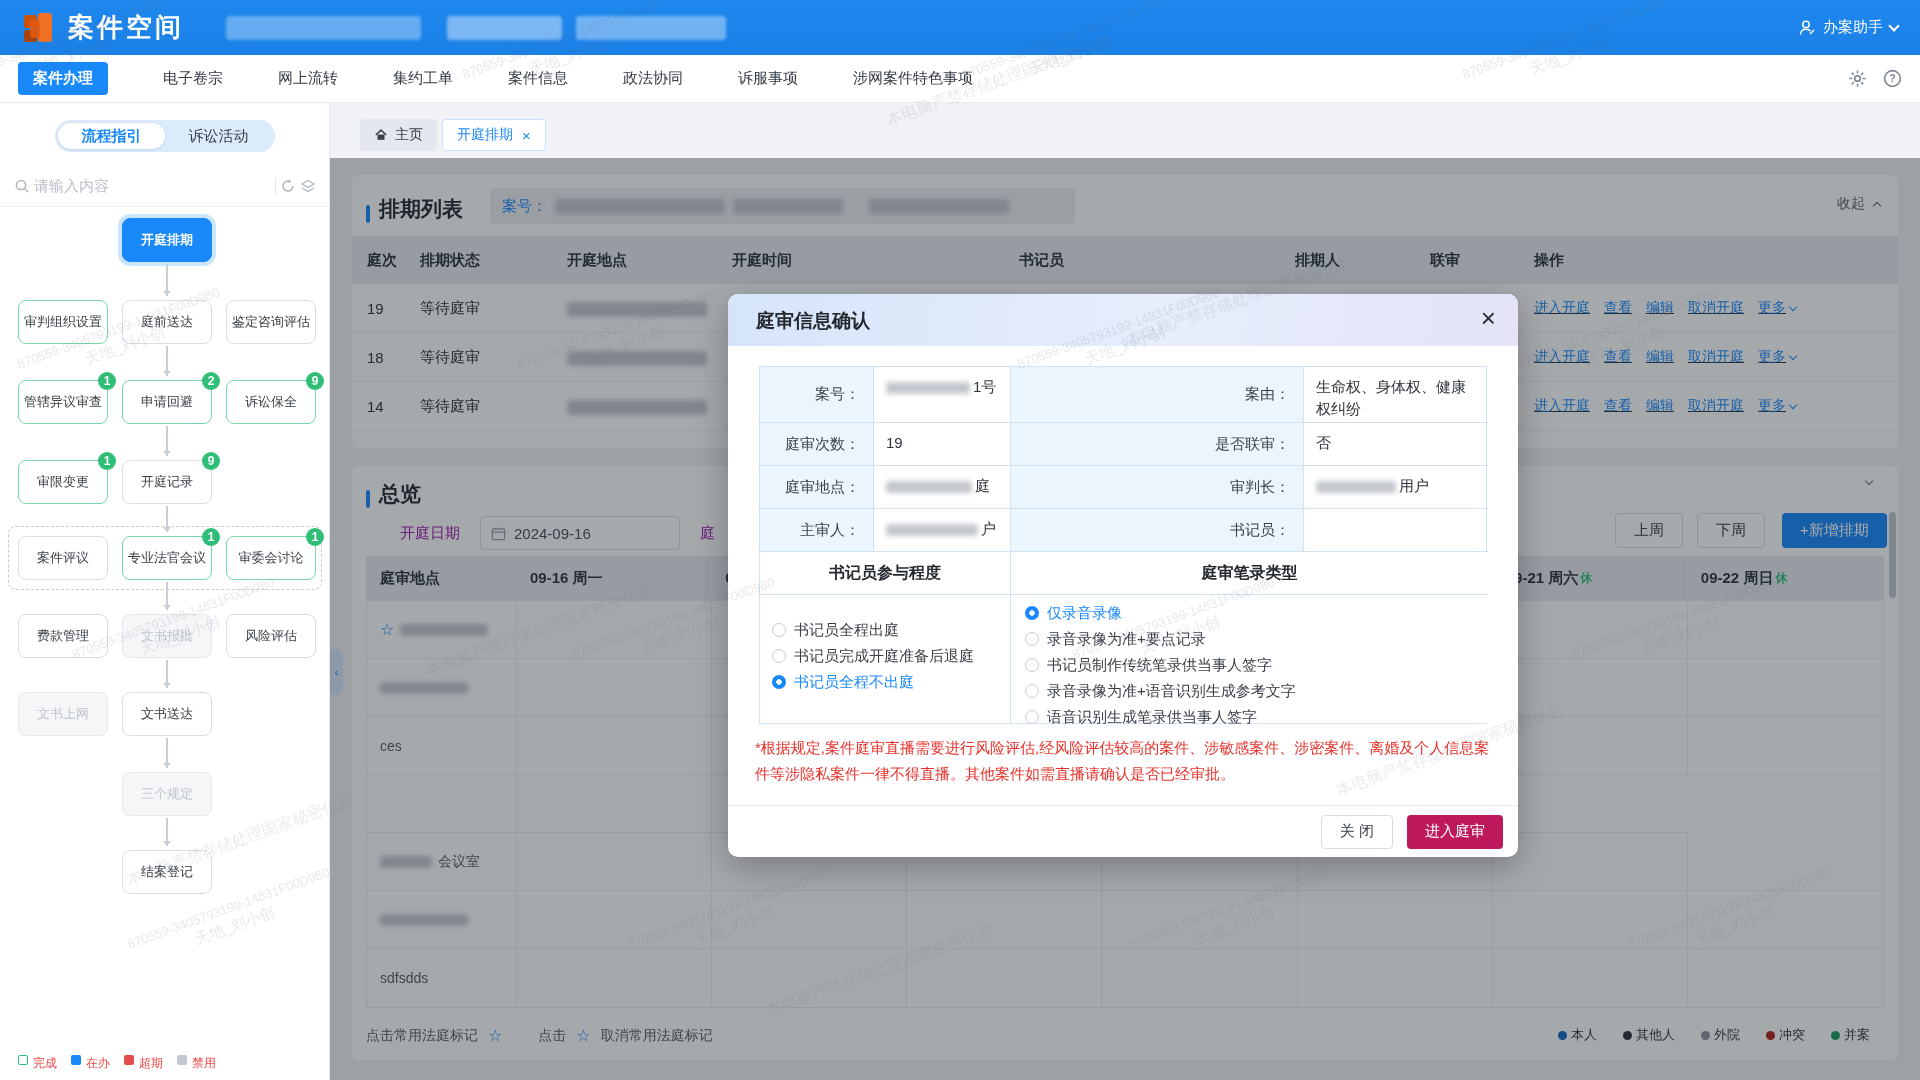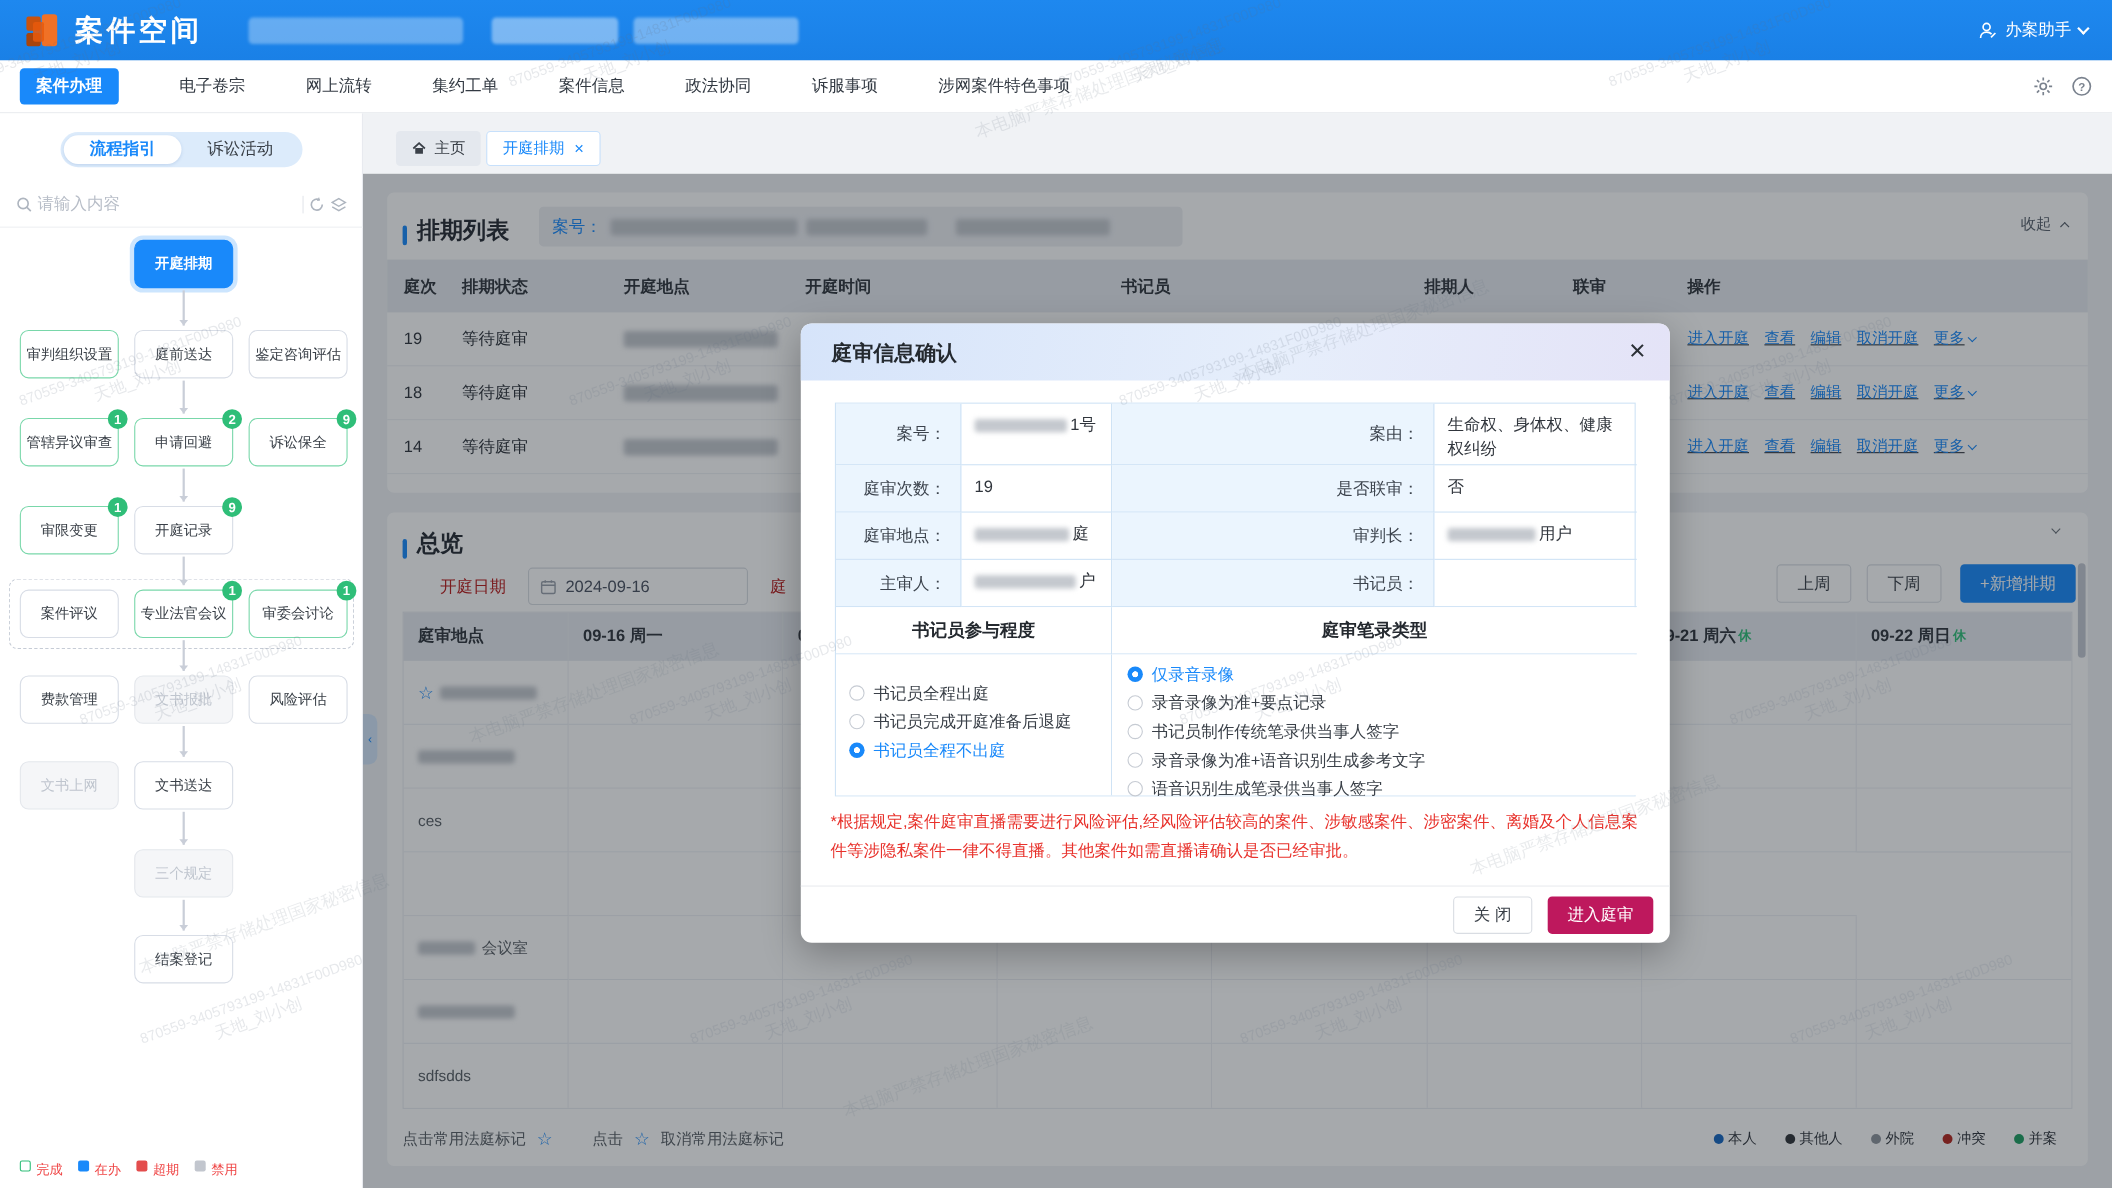--- a/index.html
+++ b/index.html
@@ -65,21 +65,21 @@
   .rd12 { height:12px; }
   .collapse { position:absolute; right:18px; top:20px; font-size:14px; color:#59616C; display:flex; align-items:center; gap:5px; cursor:pointer; }
 
   .thead { position:absolute; left:0; top:61px; width:1546px; height:48px; background:#E7EBF1; display:grid; grid-template-columns:68px 147px 165px 287px 276px 135px 104px 1fr; align-items:center; font-size:15px; font-weight:bold; color:#30353C; }
   .thead > div:first-child, .srow > div:first-child { padding-left:15px; }
   .tbody { position:absolute; left:0; top:109px; width:1546px; }
   .srow { height:49px; display:grid; grid-template-columns:68px 147px 165px 287px 276px 135px 104px 1fr; align-items:center; border-bottom:1px solid #EFF2F6; font-size:15px; color:#30353C; }
   .ops { display:flex; align-items:center; gap:14px;text-decoration:underline; }
   .op-link { color:#1989FA; font-size:14px; cursor:pointer; white-space:nowrap; }
 
-  .filter-label { position:absolute; font-size:15px; color:#b91c1c; }
+  .filter-label { position:absolute; font-size:15px; color:#a21caf; }
   .date-input { position:absolute; left:128px; top:50px; width:200px; height:34px; border:1px solid #D9DDE3; border-radius:4px; background:#fff; display:flex; align-items:center; gap:8px; padding:0 10px; font-size:15px; color:#4A5160; }
   .wbtn { position:absolute; top:47px; height:35px; border:1px solid #D9DDE3; border-radius:4px; background:#fff; font-size:15px; color:#3A4048; display:flex; align-items:center; justify-content:center; cursor:pointer; }
   .bbtn { position:absolute; top:47px; height:35px; border-radius:4px; background:#1989FA; color:#fff; font-size:15px; display:flex; align-items:center; justify-content:center; cursor:pointer; }
   .card2-chev { position:absolute; right:26px; top:16px; color:#6A7178; }
 
   .calendar { position:absolute; left:14px; top:90px; width:1518px; border:1px solid #E7EAF0; }
   .cal-row { display:grid; grid-template-columns:150px repeat(7,1fr); height:58px; }
   .cal-row.cal-head { height:44px; background:#E7EBF1; font-size:15px; font-weight:bold; color:#30353C; }
   .cal-cell { border-right:1px solid #EBEEF3; border-bottom:1px solid #EBEEF3; display:flex; align-items:center; padding-left:13px; background:transparent; }
   .cal-row:not(.cal-head) .cal-cell { background:#fff; }

